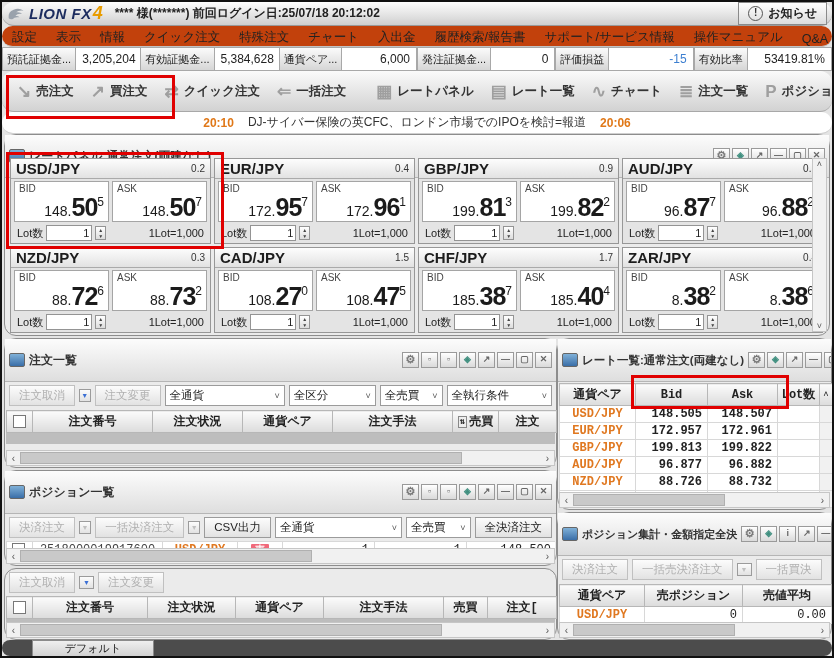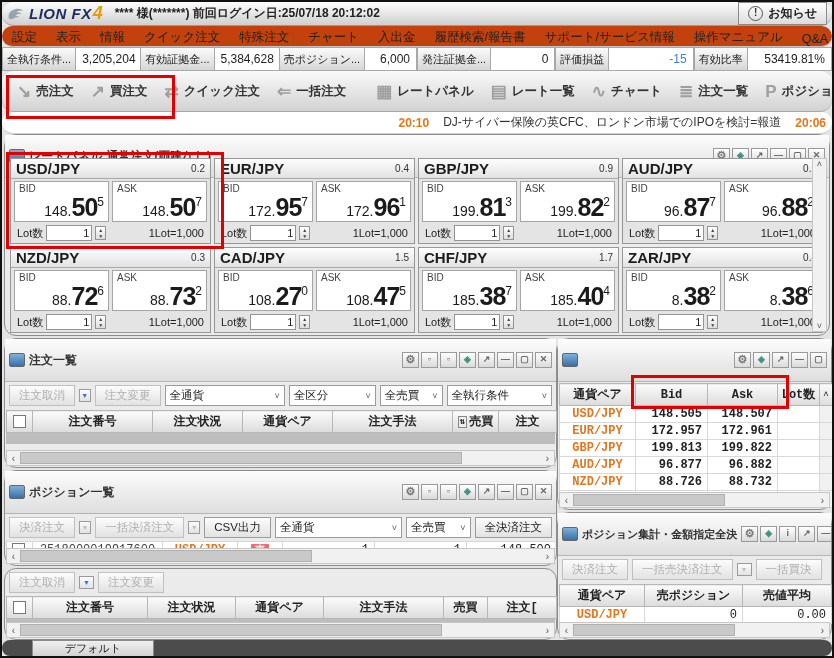--- a/index.html
+++ b/index.html
@@ -36,21 +36,21 @@
 
   
   .toolbar{left:0;top:69px;width:830px;height:41px;background:linear-gradient(#fafafa,#d2d2d2);
     border-bottom:1px solid #a8a8a8;display:flex;align-items:center;padding:0 8px;gap:3px;}
   .tool-btn{display:flex;align-items:center;gap:5px;padding:5px 7px;font-size:12.5px;font-weight:bold;color:#333;white-space:nowrap;}
   .tool-ico{color:#9f9f9f;font-size:17px;font-weight:bold;line-height:1;}
   .tool-sep{width:1px;height:26px;background:#a9a9a9;margin:0 5px;}
 
   
   .ticker{left:0;top:110px;width:830px;height:22px;background:#fff;border-bottom:1px solid #cfcfcf;
-    display:flex;align-items:center;justify-content:flex-end;gap:14px;padding:0 6px;font-size:12px;}
+    display:flex;align-items:center;justify-content:center;gap:14px;padding:0 6px;font-size:12px;}
   .tick-time{color:#e07818;font-weight:bold;}
   .tick-text{color:#333;}
 
   
   .win{background:#ebebeb;border:1px solid #8d8d8d;}
   .win-title{height:20px;display:flex;align-items:center;gap:4px;padding:11px 4px;
     background:linear-gradient(#fcfcfc,#dedede);border-bottom:1px solid #b5b5b5;
     font-size:12px;font-weight:bold;color:#333;white-space:nowrap;overflow:hidden;}
   .pane-ico{width:14px;height:12px;flex:0 0 auto;background:linear-gradient(#7fb0d8,#3a6ea8);
     border:1px solid #666;border-radius:2px;}
@@ -155,29 +155,29 @@
     <span class="menu-item">入出金</span>
     <span class="menu-item">履歴検索/報告書</span>
     <span class="menu-item">サポート/サービス情報</span>
     <span class="menu-item">操作マニュアル</span>
     <span class="menu-item">Q&amp;A</span>
 
   </div>
 
   <div class="abs accountbar">
     <span class="acct">
-      <span class="acct-label">全執行条件...</span>
+      <span class="acct-label">預託証拠金...</span>
       <span class="acct-value">3,205,204</span>
     </span>
     <span class="acct">
       <span class="acct-label">有効証拠金...</span>
       <span class="acct-value">5,384,628</span>
     </span>
     <span class="acct">
-      <span class="acct-label">売ポジション...</span>
+      <span class="acct-label">通貨ペア...</span>
       <span class="acct-value">6,000</span>
     </span>
     <span class="acct">
       <span class="acct-label">発注証拠金...</span>
       <span class="acct-value">0</span>
     </span>
     <span class="acct">
       <span class="acct-label">評価損益</span>
       <span class="acct-value val-blue">-15</span>
     </span>
@@ -526,20 +526,21 @@
     <div class="hscroll">
       <span class="hs-arrow">‹</span>
       <span class="hs-thumb" style="width:440px;"></span>
       <span class="hs-arrow" style="margin-left:auto;">›</span>
     </div>
   </div>
 
   <div class="abs win" style="left:555px;top:336px;width:275px;height:172px;">
     <div class="win-title">
       <span class="pane-ico"></span>
+      <span style="font-size:11.5px;">レート一覧:通常注文(両建なし)</span>
       <span class="win-icons">
         <span class="wi wi-gear">⚙</span>
         <span class="wi wi-design">◈</span>
         <span class="wi">↗</span>
         <span class="wi">—</span>
         <span class="wi">▢</span>
 
       </span>
     </div>
     <table class="grid" style="margin:1px 1px 0 1px;width:273px;">

